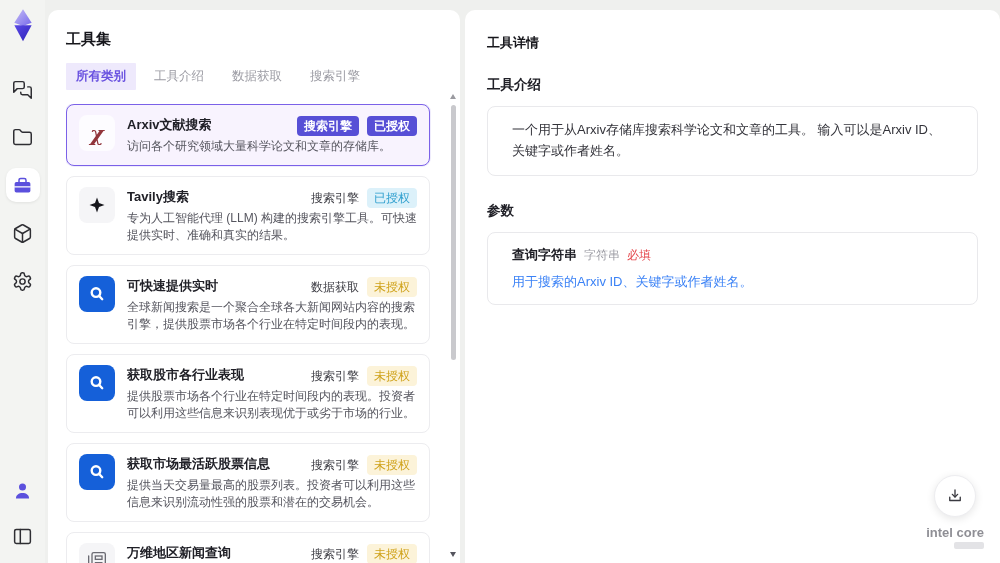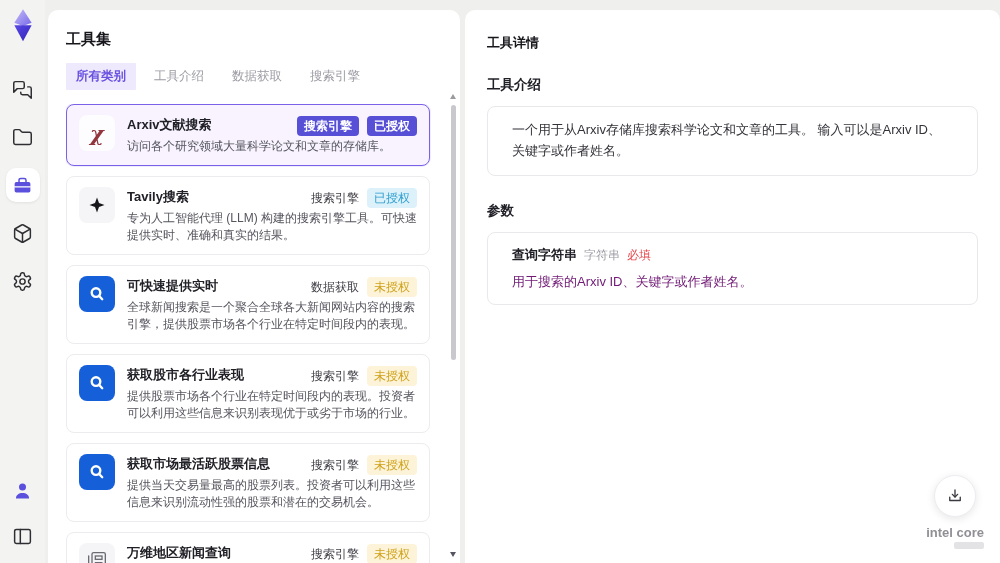--- a/index.html
+++ b/index.html
@@ -68,21 +68,21 @@
   .scroll-thumb { width:5px; background:#c9c9cd; border-radius:3px; height:255px; margin:6px auto 0; }
   
   h2.details-title { font-size:13px; font-weight:bold; color:#17171c; margin:8px 0 24px; }
   h3.section-heading { font-size:13.5px; font-weight:bold; color:#202027; margin-bottom:12px; }
   .card { border:1px solid #e9e9ec; border-radius:8px; background:#fff; padding:13px 24px; margin-bottom:26px; }
   .intro-text { font-size:13px; color:#33333a; line-height:1.6; }
   .param-line { display:flex; align-items:baseline; gap:7px; margin-bottom:9px; }
   .param-name { font-size:13px; font-weight:bold; color:#202027; }
   .param-type { font-size:12px; color:#9a9aa2; }
   .param-required { font-size:12px; color:#e5484d; }
-  .param-desc { font-size:13px; color:#701a75; }
+  .param-desc { font-size:13px; color:#3b82f6; }
   
   .corner { position:absolute; right:16px; bottom:14px; display:flex; flex-direction:column; align-items:center; gap:8px; }
   .download-btn { width:42px; height:42px; border-radius:50%; background:#fff;
     border:1px solid #ededf0; box-shadow:0 2px 8px rgba(0,0,0,.10);
     display:flex; align-items:center; justify-content:center; cursor:pointer; }
   .download-btn svg { width:18px; height:18px; stroke:#3a3a40; stroke-width:1.8; fill:none; stroke-linecap:round; stroke-linejoin:round; }
   .intel-logo { display:flex; flex-direction:column; align-items:flex-end; }
   .intel-text { font-size:13px; color:#8f8f95; letter-spacing:.5px; }
   .intel-text b { font-weight:bold; letter-spacing:0;margin-top:29px; }
   .intel-mark { width:30px; height:7px; border-radius:2px; background:#e3e3e6; margin-top:2px; }

